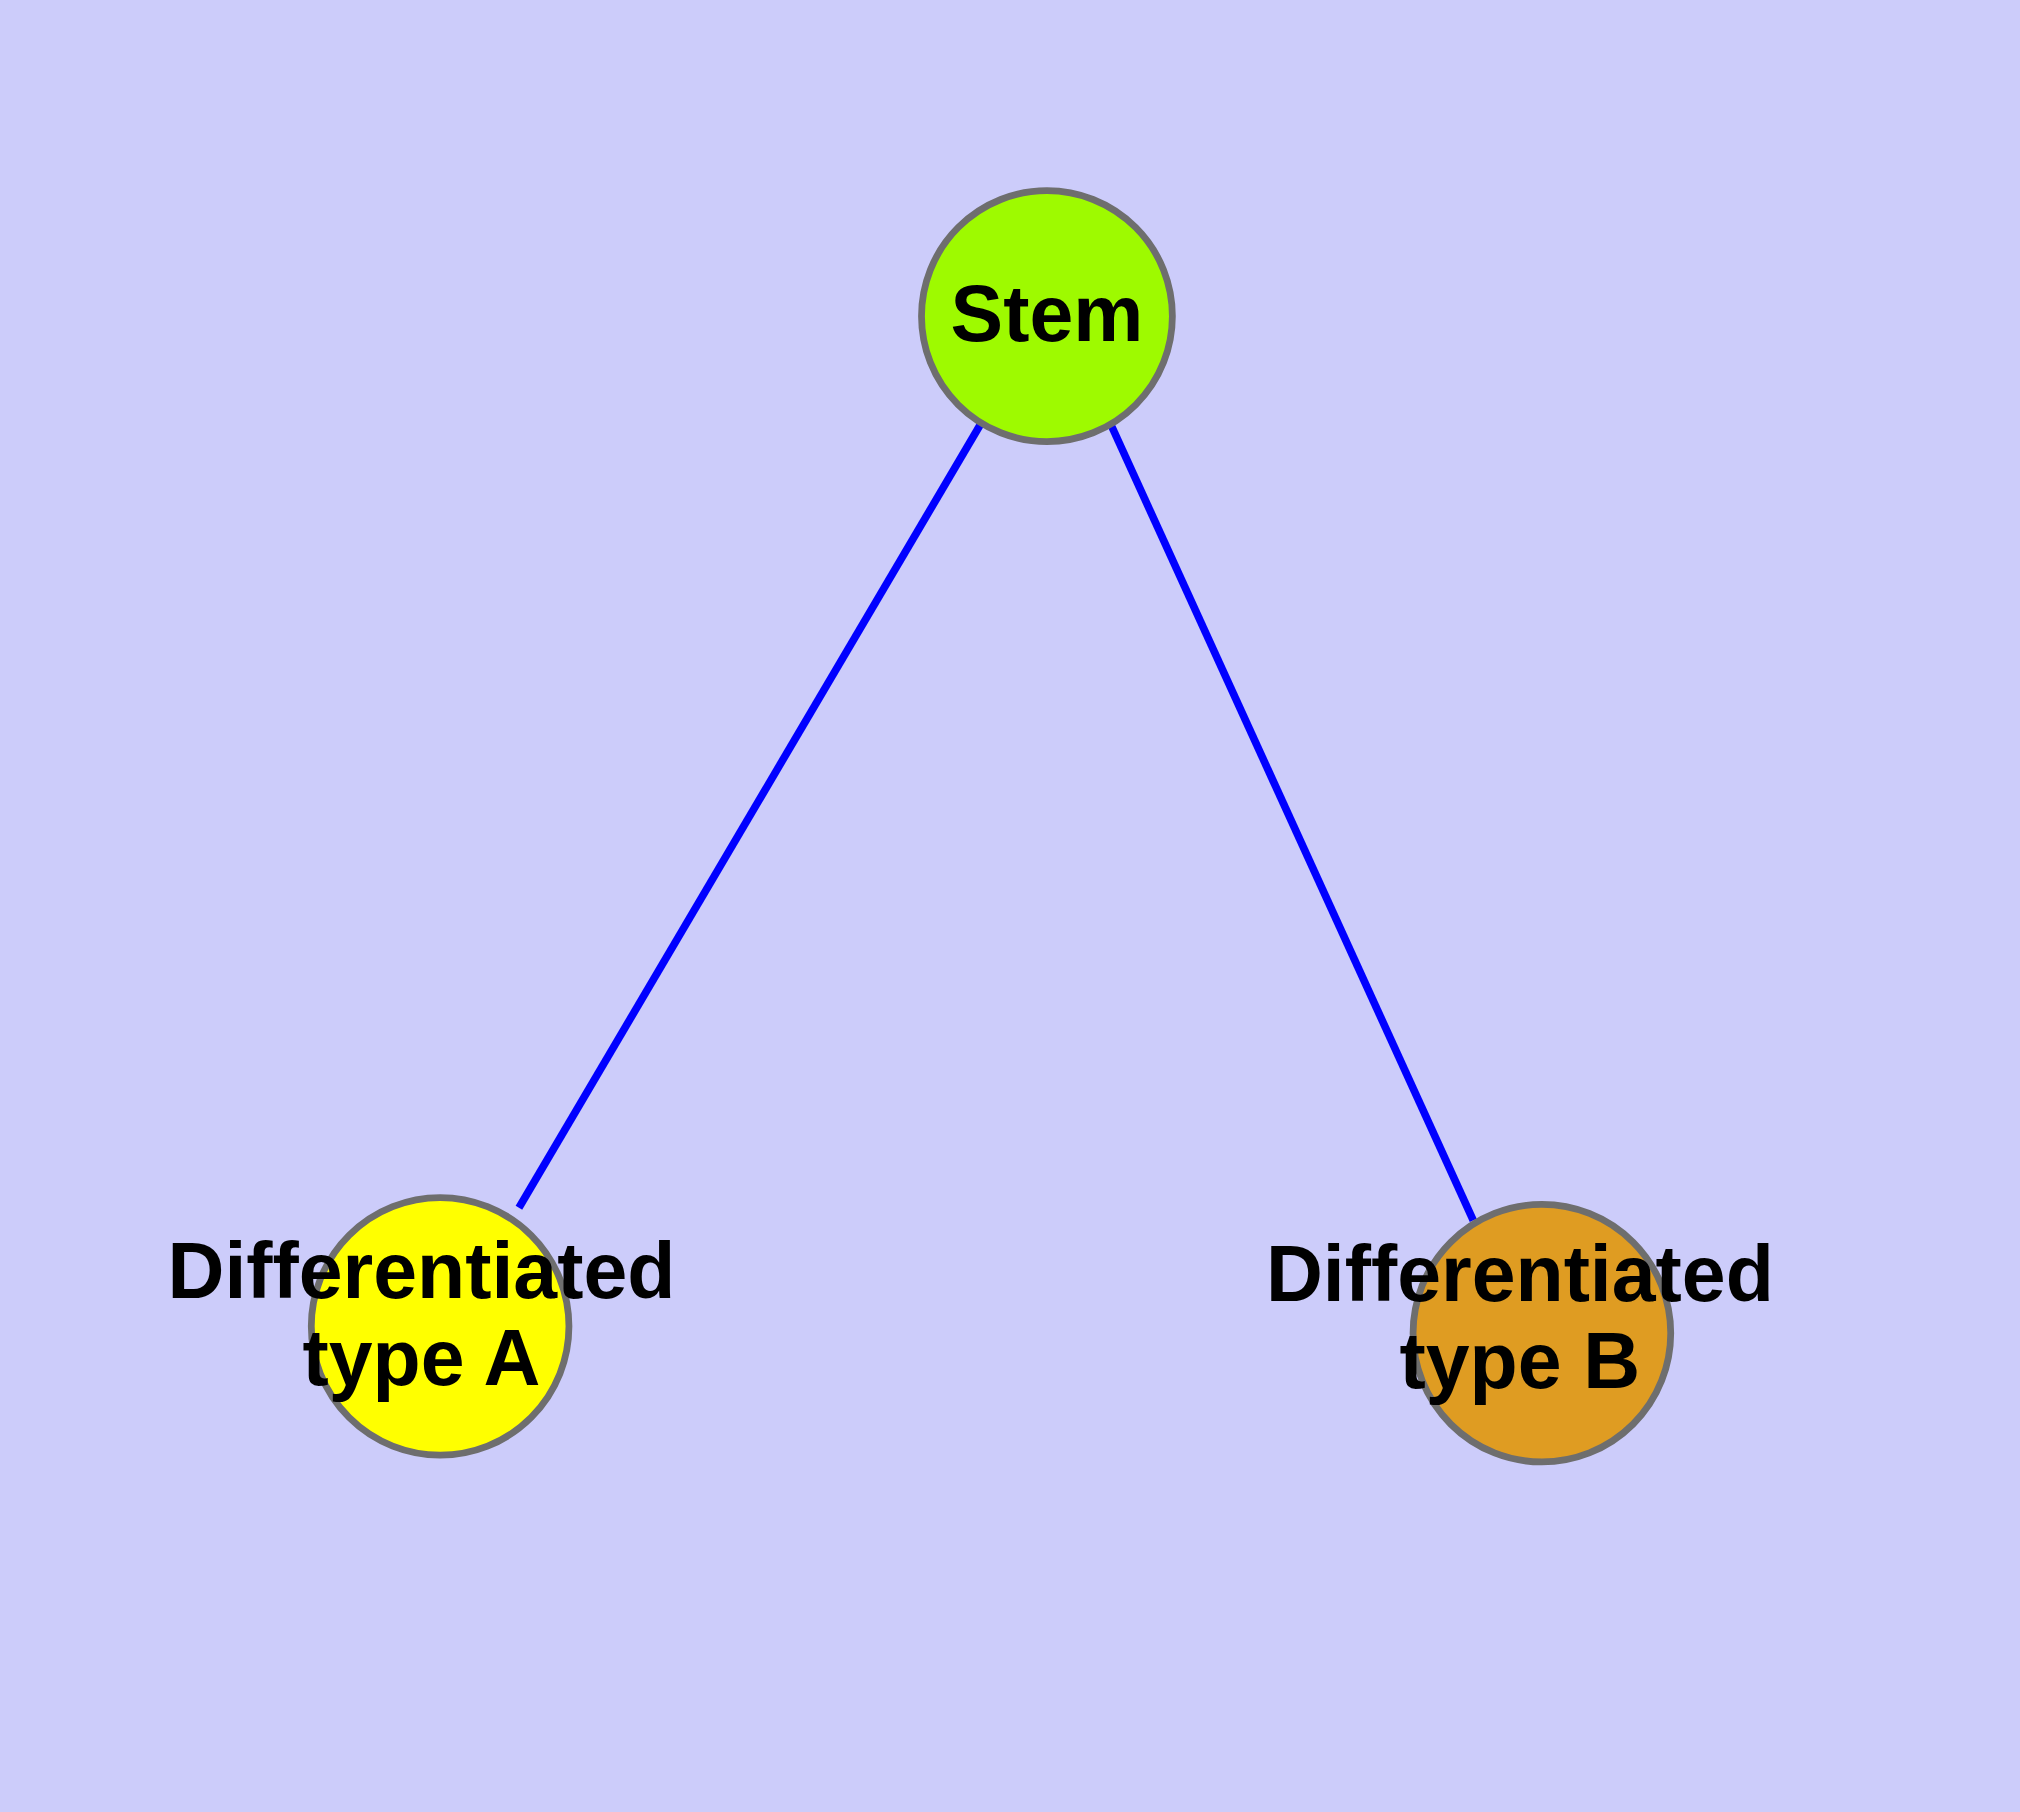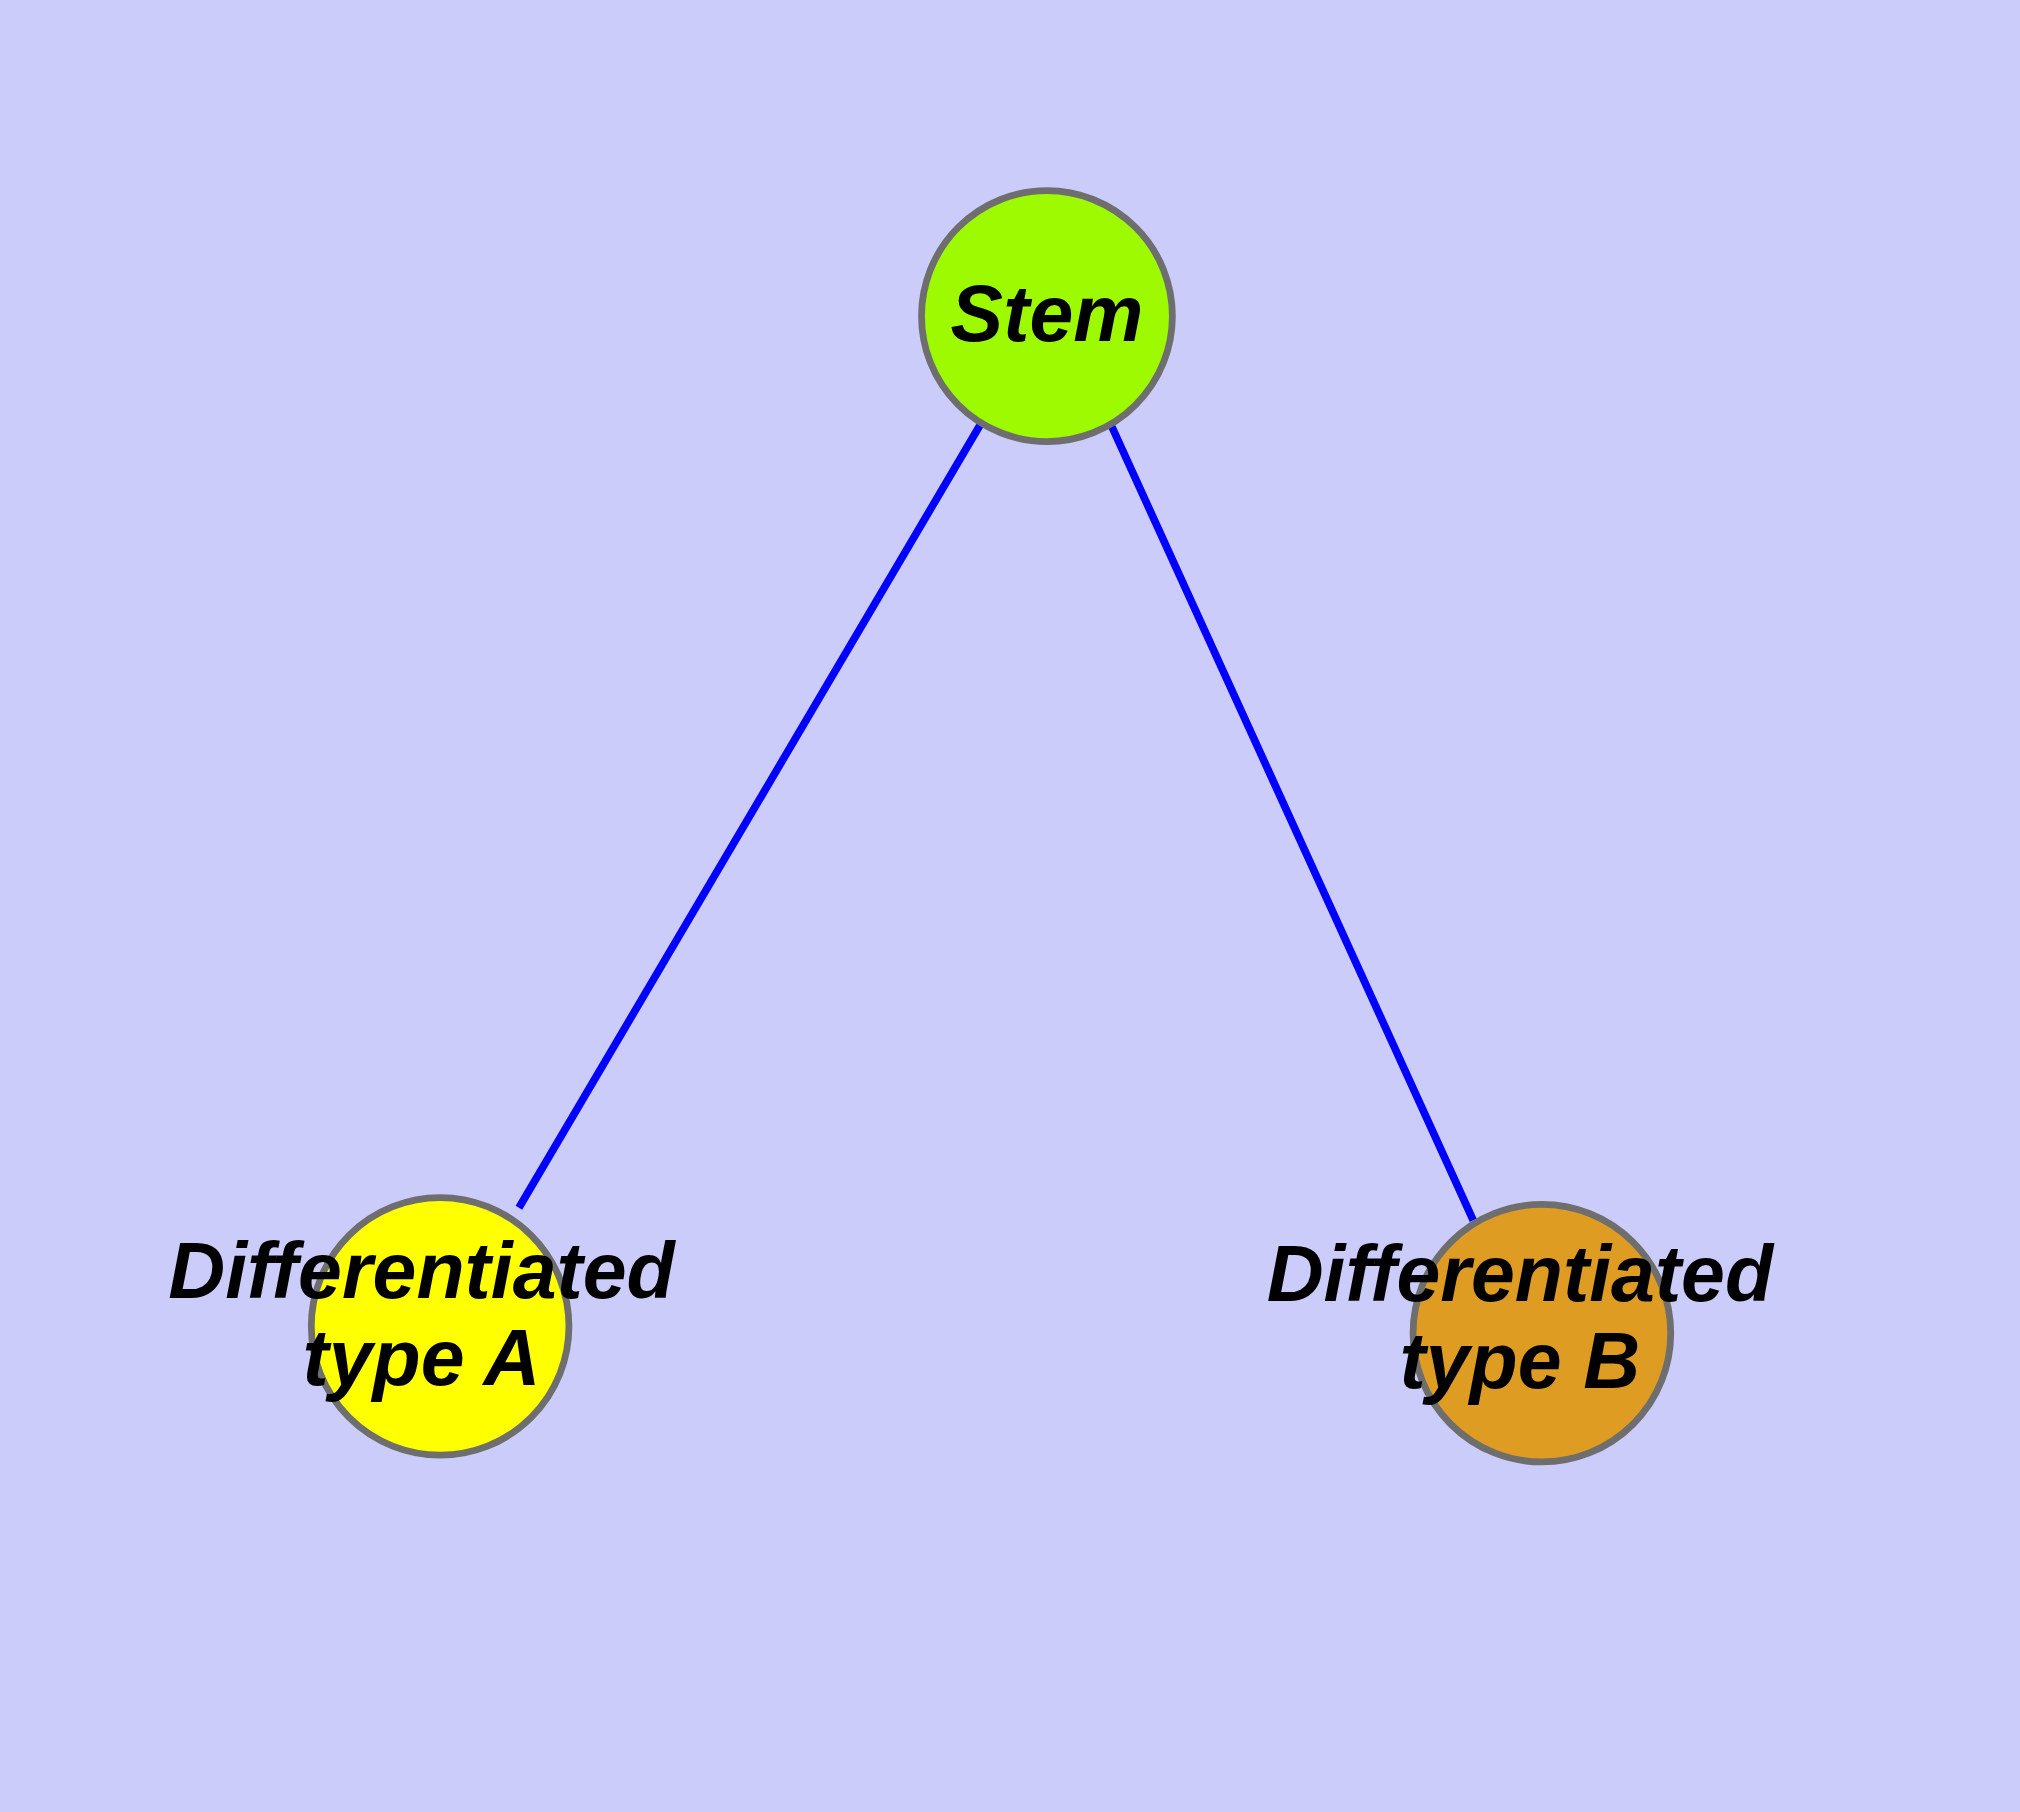--- a/index.html
+++ b/index.html
@@ -7,21 +7,20 @@
     margin: 0;
     padding: 0;
     background: #ffffff;
   }
   #canvas {
     position: relative;
     width: 2021px;
     height: 1812px;
     overflow: hidden;
     font-family: "Liberation Sans", sans-serif;
-    font-style: italic;
   }
   #graph-svg {
     display: block;
     width: 2021px;
     height: 1812px;
   }
   .node-label {
     font-family: "Liberation Sans", sans-serif;
     font-weight: bold;
     font-size: 93px;

